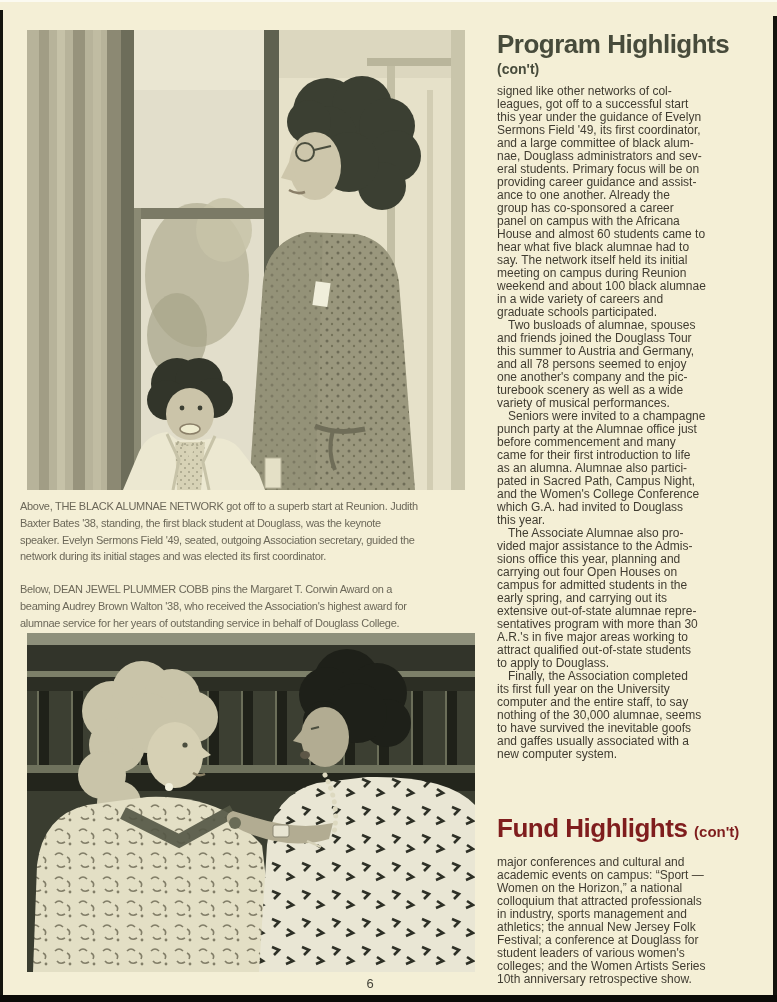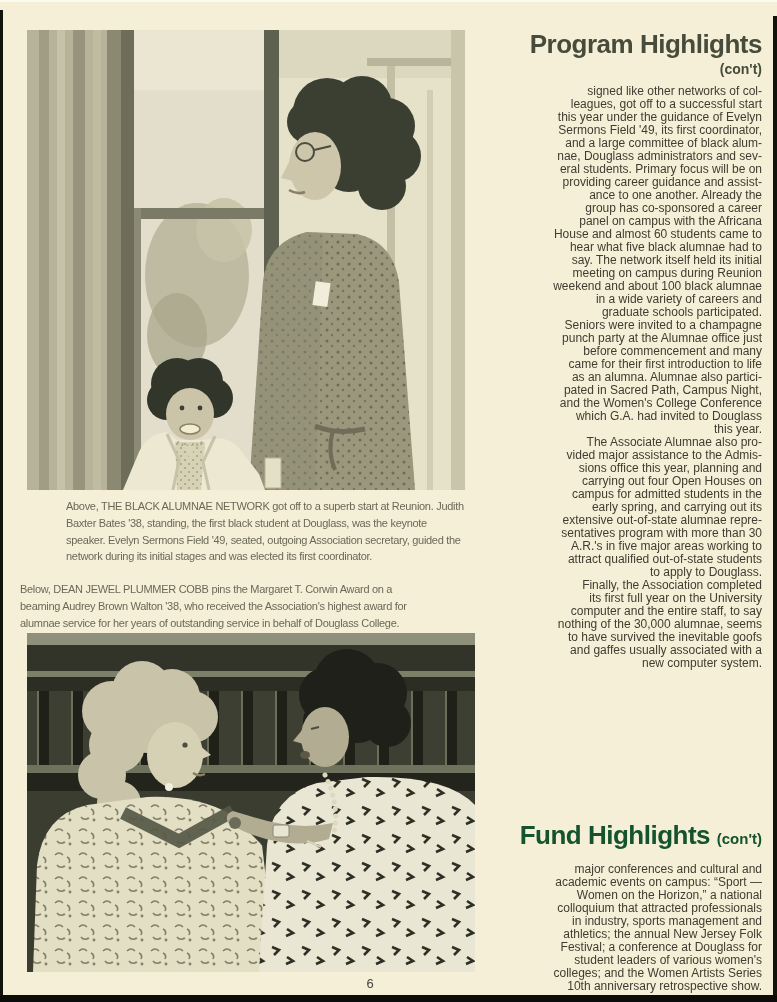--- a/index.html
+++ b/index.html
@@ -19,38 +19,38 @@
   .photo svg{display:block;}
   .photo-top{left:27px;top:30px;width:438px;height:460px;}
   .photo-bottom{left:27px;top:633px;width:448px;height:339px;}
 
   
   .caption{
     position:absolute;left:20px;width:472px;
     font-size:11px;letter-spacing:-0.3px;line-height:16.8px;
     color:#6c6859;white-space:pre-line;
   }
-  .caption-top{top:498px;margin-left:46px;}
+  .caption-top{top:498px;}
   .caption-bottom{top:581px;}
 
   
-  .right-col{position:absolute;left:497px;top:30px;width:265px;height:960px;text-align:right;}
+  .right-col{position:absolute;left:497px;top:30px;width:265px;height:960px;}
   .headline{
     margin:0;font-weight:700;font-size:26px;line-height:28px;
     letter-spacing:-0.5px;color:#474b3b;
   }
   .cont-label{font-weight:700;font-size:14px;color:#474b3b;margin-top:3px;}
   .body-par{
     margin:0;font-size:12px;line-height:13px;letter-spacing:0;
     color:#403c31;white-space:pre-line;
   }
   .body-par.first{margin-top:8px;}
   .body-par.ind{text-indent:11px;}
   .fund-section{position:absolute;left:0;top:783px;width:265px;}
-  .fund-head{margin:8px 0 10px 0;font-weight:700;letter-spacing:-0.5px;color:#14532d;
+  .fund-head{margin:1px 0 10px 0;font-weight:700;letter-spacing:-0.5px;color:#7f1d1d;
     font-size:26px;line-height:28px;}
   .fund-head .cont-inline{font-size:15px;letter-spacing:0;}
 
   .page-number{
     position:absolute;left:350px;top:976px;width:40px;text-align:center;
     font-size:13px;color:#45443a;
   }
 </style>
 </head>
 <body>
@@ -239,20 +239,27 @@
 ance to one another. Already the
 group has co-sponsored a career
 panel on campus with the Africana
 House and almost 60 students came to
 hear what five black alumnae had to
 say. The network itself held its initial
 meeting on campus during Reunion
 weekend and about 100 black alumnae
 in a wide variety of careers and
 graduate schools participated.</p>
+    <p class="body-par ind">Two busloads of alumnae, spouses
+and friends joined the Douglass Tour
+this summer to Austria and Germany,
+and all 78 persons seemed to enjoy
+one another's company and the pic-
+turebook scenery as well as a wide
+variety of musical performances.</p>
     <p class="body-par ind">Seniors were invited to a champagne
 punch party at the Alumnae office just
 before commencement and many
 came for their first introduction to life
 as an alumna. Alumnae also partici-
 pated in Sacred Path, Campus Night,
 and the Women's College Conference
 which G.A. had invited to Douglass
 this year.</p>
     <p class="body-par ind">The Associate Alumnae also pro-

